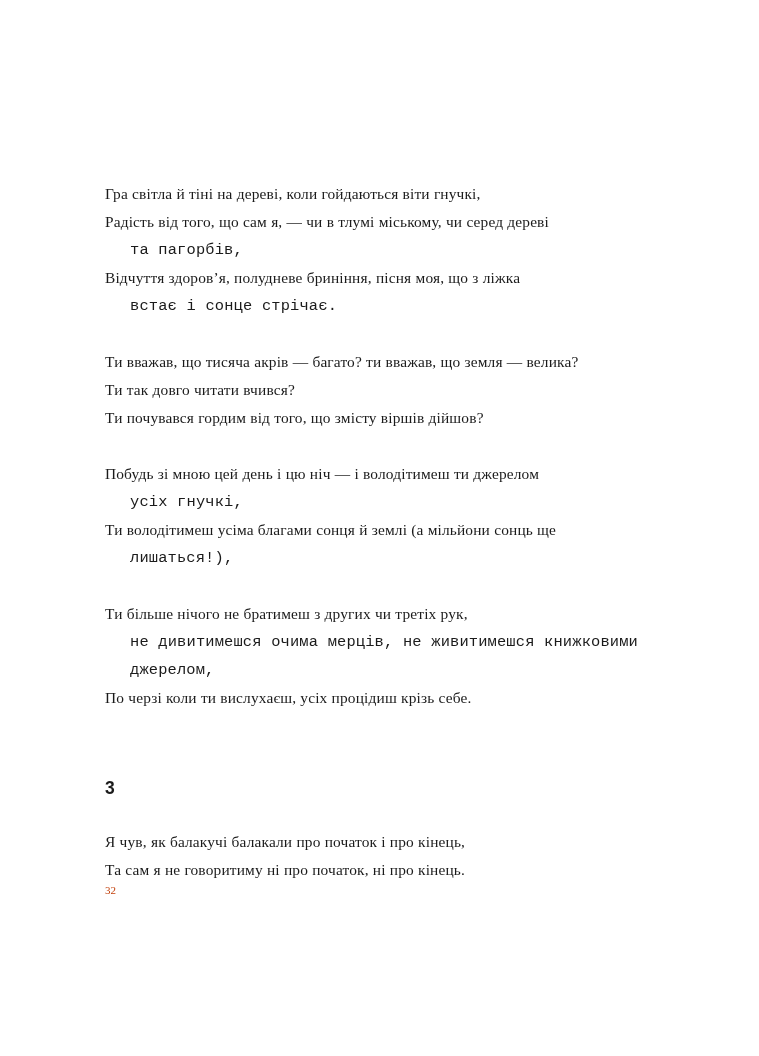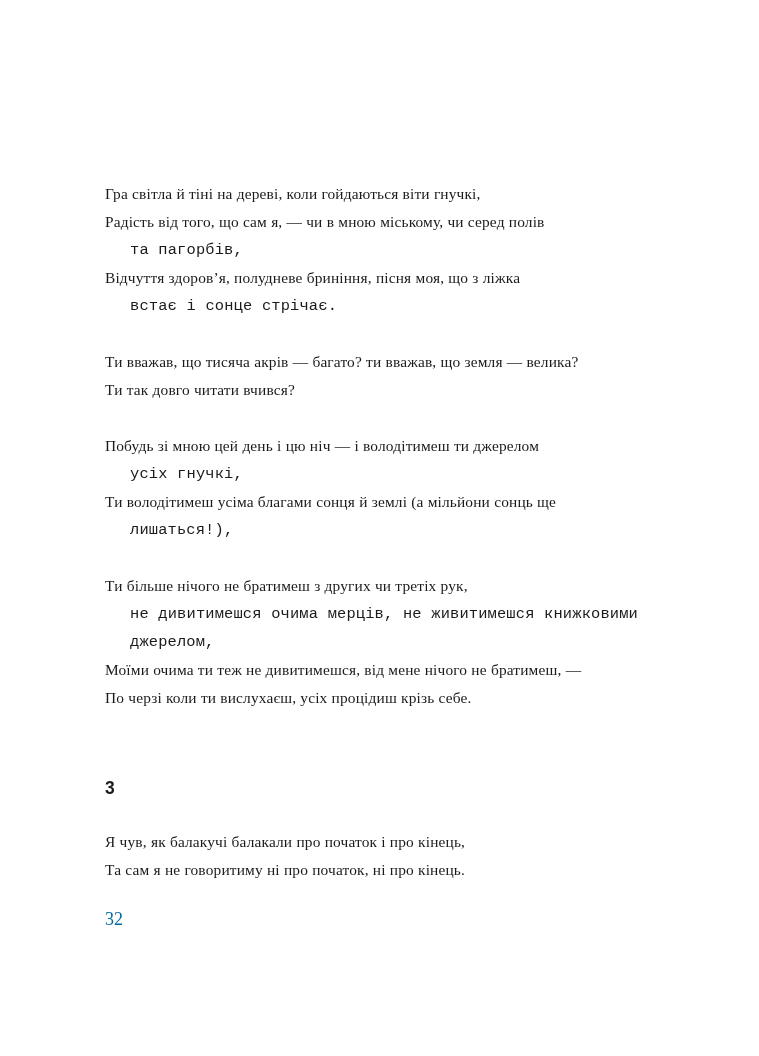--- a/index.html
+++ b/index.html
@@ -64,59 +64,59 @@
     height: 34px;
   }
 
   .section-gap-bottom {
     height: 26px;
   }
 
   .page-number {
     position: absolute;
     left: 105px;
-    top: 897px;
+    top: 868px;
     font-family: "Liberation Serif", "DejaVu Serif", serif;
-    font-size: 18px;
+    font-size: 11px;
     line-height: 20px;
-    color: #0369a1;
+    color: #c2410c;
   }
 </style>
 </head>
 <body>
 
 <div class="page">
 
   <div class="text-block">
 
     <div class="stanza">
       <div class="line">Гра світла й тіні на дереві, коли гойдаються віти гнучкі,</div>
-      <div class="line">Радість від того, що сам я, — чи в мною міському, чи серед полів</div>
+      <div class="line">Радість від того, що сам я, — чи в тлумі міському, чи серед дереві</div>
       <div class="line indent">та пагорбів,</div>
       <div class="line">Відчуття здоров’я, полудневе бриніння, пісня моя, що з ліжка</div>
       <div class="line indent">встає і сонце стрічає.</div>
     </div>
 
     <div class="stanza">
       <div class="line">Ти вважав, що тисяча акрів — багато? ти вважав, що земля — велика?</div>
       <div class="line">Ти так довго читати вчився?</div>
+      <div class="line">Ти почувався гордим від того, що змісту віршів дійшов?</div>
     </div>
 
     <div class="stanza">
       <div class="line">Побудь зі мною цей день і цю ніч — і володітимеш ти джерелом</div>
       <div class="line indent">усіх гнучкі,</div>
       <div class="line">Ти володітимеш усіма благами сонця й землі (а мільйони сонць ще</div>
       <div class="line indent">лишаться!),</div>
     </div>
 
     <div class="stanza">
       <div class="line">Ти більше нічого не братимеш з других чи третіх рук,</div>
       <div class="line indent">не дивитимешся очима мерців, не живитимешся книжковими</div>
       <div class="line indent">джерелом,</div>
-      <div class="line">Моїми очима ти теж не дивитимешся, від мене нічого не братимеш, —</div>
       <div class="line">По черзі коли ти вислухаєш, усіх процідиш крізь себе.</div>
     </div>
 
     <div class="section-gap-top"></div>
     <div class="section-number">3</div>
     <div class="section-gap-bottom"></div>
 
     <div class="stanza">
       <div class="line">Я чув, як балакучі балакали про початок і про кінець,</div>
       <div class="line">Та сам я не говоритиму ні про початок, ні про кінець.</div>

